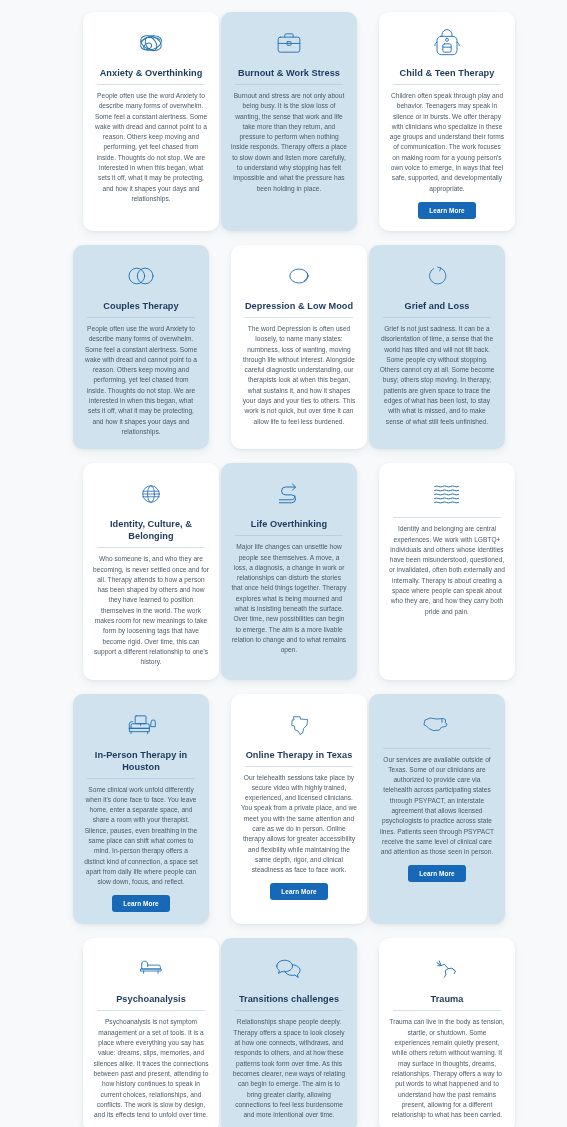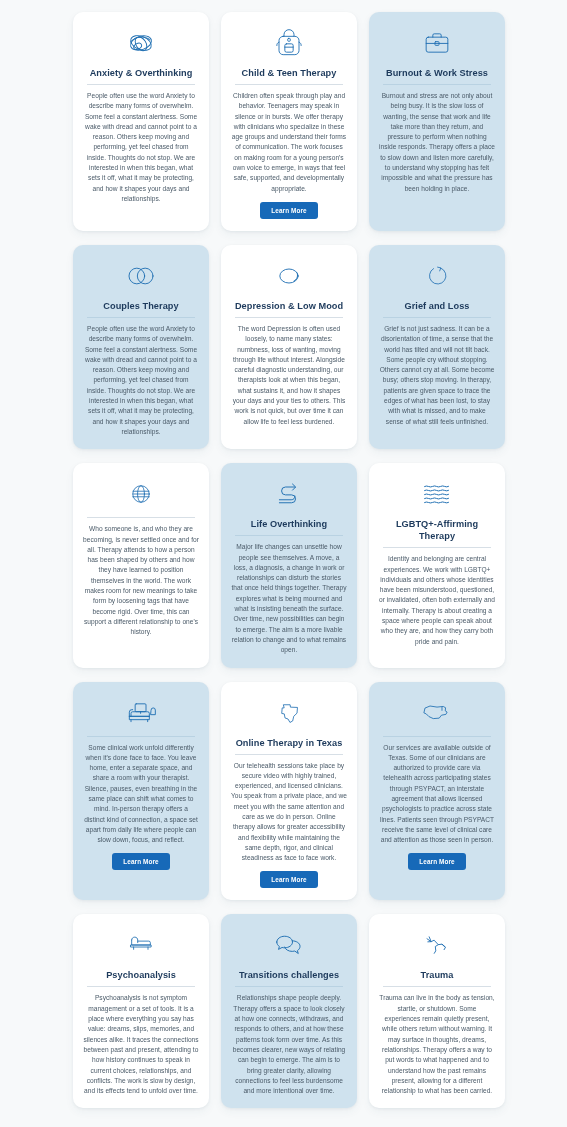--- a/index.html
+++ b/index.html
@@ -31,21 +31,21 @@
   .card {
     width: 136px;
     border-radius: 10px;
     padding: 11px 10px 12px 10px;
     display: flex;
     flex-direction: column;
     align-items: center;
     box-shadow: 0 1px 3px rgba(40,70,100,0.07), 0 4px 10px rgba(40,70,100,0.05);
     overflow: hidden;
   }
-  .card.white { background: #ffffff; }
+  .card.white { background: #ffffff; margin-left: 10px; }
   .card.blue  { background: #cfe2ee; }
 
   .icon-wrap {
     height: 40px;
     width: 100%;
     display: flex;
     align-items: center;
     justify-content: center;
     margin-bottom: 3px;
   }
@@ -105,51 +105,51 @@
             <ellipse cx="24" cy="18" rx="13" ry="8" transform="rotate(22 24 18)"></ellipse>
             <ellipse cx="24" cy="19" rx="9" ry="6" transform="rotate(58 24 19)"></ellipse>
             <ellipse cx="20" cy="22" rx="5" ry="3.4" transform="rotate(-30 20 22)"></ellipse>
             <path d="M12 16c6-6 16-7 23-2"></path>
           </svg>
         </div>
         <div class="card-title">Anxiety &amp; Overthinking</div>
         <div class="divider"></div>
         <div class="card-body">People often use the word Anxiety to describe many forms of overwhelm. Some feel a constant alertness. Some wake with dread and cannot point to a reason. Others keep moving and performing, yet feel chased from inside. Thoughts do not stop. We are interested in when this began, what sets it off, what it may be protecting, and how it shapes your days and relationships.</div>
       </div>
+      <div class="card blue">
+        <div class="icon-wrap">
+          <svg width="40" height="30" viewBox="0 0 48 36" fill="none" stroke="#1f6fb2" stroke-width="1.1" stroke-linecap="round" stroke-linejoin="round">
+            <rect x="11" y="11" width="26" height="18" rx="2.5"></rect>
+            <path d="M19 11V8.5A1.6 1.6 0 0 1 20.6 7h6.8A1.6 1.6 0 0 1 29 8.5V11"></path>
+            <path d="M11 18.5h26"></path>
+            <rect x="21.6" y="16.4" width="4.8" height="4.4" rx="0.8"></rect>
+          </svg>
+        </div>
+        <div class="card-title">Burnout &amp; Work Stress</div>
+        <div class="divider"></div>
+        <div class="card-body">Burnout and stress are not only about being busy. It is the slow loss of wanting, the sense that work and life take more than they return, and pressure to perform when nothing inside responds. Therapy offers a place to slow down and listen more carefully, to understand why stopping has felt impossible and what the pressure has been holding in place.</div>
+      </div>
       <div class="card white">
         <div class="icon-wrap">
           <svg width="40" height="32" viewBox="0 0 48 36" fill="none" stroke="#1f6fb2" stroke-width="1.1" stroke-linecap="round" stroke-linejoin="round">
             <rect x="12" y="10" width="24" height="22" rx="5"></rect>
             <path d="M18 10V8a6 6 0 0 1 12 0v2"></path>
             <rect x="19" y="19" width="10" height="10" rx="2"></rect>
             <path d="M19 23h10"></path>
             <rect x="22.5" y="12.5" width="3" height="3.4" rx="0.8"></rect>
             <path d="M12 17c-1.8.6-2.6 2-2.6 4M36 17c1.8.6 2.6 2 2.6 4"></path>
           </svg>
         </div>
         <div class="card-title">Child &amp; Teen Therapy</div>
         <div class="divider"></div>
         <div class="card-body">Children often speak through play and behavior. Teenagers may speak in silence or in bursts. We offer therapy with clinicians who specialize in these age groups and understand their forms of communication. The work focuses on making room for a young person's own voice to emerge, in ways that feel safe, supported, and developmentally appropriate.</div>
         <button class="learn-more">Learn More</button>
       </div>
       <div class="card blue">
         <div class="icon-wrap">
-          <svg width="40" height="30" viewBox="0 0 48 36" fill="none" stroke="#1f6fb2" stroke-width="1.1" stroke-linecap="round" stroke-linejoin="round">
-            <rect x="11" y="11" width="26" height="18" rx="2.5"></rect>
-            <path d="M19 11V8.5A1.6 1.6 0 0 1 20.6 7h6.8A1.6 1.6 0 0 1 29 8.5V11"></path>
-            <path d="M11 18.5h26"></path>
-            <rect x="21.6" y="16.4" width="4.8" height="4.4" rx="0.8"></rect>
-          </svg>
-        </div>
-        <div class="card-title">Burnout &amp; Work Stress</div>
-        <div class="divider"></div>
-        <div class="card-body">Burnout and stress are not only about being busy. It is the slow loss of wanting, the sense that work and life take more than they return, and pressure to perform when nothing inside responds. Therapy offers a place to slow down and listen more carefully, to understand why stopping has felt impossible and what the pressure has been holding in place.</div>
-      </div>
-      <div class="card blue">
-        <div class="icon-wrap">
           <svg width="42" height="30" viewBox="0 0 48 36" fill="none" stroke="#1f6fb2" stroke-width="1.1" stroke-linecap="round" stroke-linejoin="round">
             <circle cx="19" cy="18" r="9.4"></circle>
             <circle cx="29" cy="18" r="9.4"></circle>
           </svg>
         </div>
         <div class="card-title">Couples Therapy</div>
         <div class="divider"></div>
         <div class="card-body">People often use the word Anxiety to describe many forms of overwhelm. Some feel a constant alertness. Some wake with dread and cannot point to a reason. Others keep moving and performing, yet feel chased from inside. Thoughts do not stop. We are interested in when this began, what sets it off, what it may be protecting, and how it shapes your days and relationships.</div>
       </div>
       <div class="card white">
@@ -175,20 +175,21 @@
         <div class="card-body">Grief is not just sadness. It can be a disorientation of time, a sense that the world has tilted and will not tilt back. Some people cry without stopping. Others cannot cry at all. Some become busy; others stop moving. In therapy, patients are given space to trace the edges of what has been lost, to stay with what is missed, and to make sense of what still feels unfinished.</div>
       </div>
       <div class="card white">
         <div class="icon-wrap">
           <svg width="36" height="32" viewBox="0 0 48 36" fill="none" stroke="#1f6fb2" stroke-width="1.1" stroke-linecap="round" stroke-linejoin="round">
             <circle cx="24" cy="18" r="11"></circle>
             <ellipse cx="24" cy="18" rx="4.6" ry="11"></ellipse>
             <path d="M13.4 14.3h21.2M13 21.7h22M13.4 18h21.2"></path>
           </svg>
         </div>
+        <div class="card-title">Identity, Culture, &amp; Belonging</div>
         <div class="divider"></div>
         <div class="card-body">Who someone is, and who they are becoming, is never settled once and for all. Therapy attends to how a person has been shaped by others and how they have learned to position themselves in the world. The work makes room for new meanings to take form by loosening tags that have become rigid. Over time, this can support a different relationship to one's history.</div>
       </div>
       <div class="card blue">
         <div class="icon-wrap">
           <svg width="42" height="32" viewBox="0 0 48 36" fill="none" stroke="#1f6fb2" stroke-width="1.1" stroke-linecap="round" stroke-linejoin="round">
             <path d="M13 28h14a4.5 4.5 0 0 0 0-9H20a4.5 4.5 0 0 1 0-9h11"></path>
             <path d="M13 24.6h13.5a4.2 4.2 0 0 0 4.2-4.2"></path>
             <path d="M28 13.6 31.6 10 28 6.6"></path>
           </svg>
@@ -200,35 +201,35 @@
       <div class="card white">
         <div class="icon-wrap">
           <svg width="44" height="32" viewBox="0 0 48 36" fill="none" stroke="#1f6fb2" stroke-width="1.1" stroke-linecap="round" stroke-linejoin="round">
             <path d="M10 9.5c3-2 6 2 9 0s6 2 9 0 6 2 9 0"></path>
             <path d="M10 14c3-2 6 2 9 0s6 2 9 0 6 2 9 0"></path>
             <path d="M10 18.5c3-2 6 2 9 0s6 2 9 0 6 2 9 0"></path>
             <path d="M10 23c3-2 6 2 9 0s6 2 9 0 6 2 9 0"></path>
             <path d="M10 27.5c3-2 6 2 9 0s6 2 9 0 6 2 9 0"></path>
           </svg>
         </div>
-        <div class="card-title">LGBTQ+-Affirming Therapy</div>
         <div class="divider"></div>
         <div class="card-body">Identity and belonging are central experiences. We work with LGBTQ+ individuals and others whose identities have been misunderstood, questioned, or invalidated, often both externally and internally. Therapy is about creating a space where people can speak about who they are, and how they carry both pride and pain.</div>
       </div>
       <div class="card blue">
         <div class="icon-wrap">
           <svg width="44" height="30" viewBox="0 0 48 36" fill="none" stroke="#1f6fb2" stroke-width="1.1" stroke-linecap="round" stroke-linejoin="round">
             <path d="M10 22v-5a3 3 0 0 1 3-3h1"></path>
             <path d="M10 22h24v-3.5a2 2 0 0 0-2-2H14a2 2 0 0 0-2 2V22"></path>
             <path d="M10.5 22h23.5M12 26v2.4M32 26v2.4M10 22v4h24v-4"></path>
             <rect x="17" y="7" width="13" height="9.4" rx="1.2"></rect>
             <path d="M23.5 16.4v2"></path>
             <path d="M36 14.5a2.6 2.6 0 1 1 5.2 0v5.5H36z"></path>
           </svg>
         </div>
+        <div class="card-title">In-Person Therapy in Houston</div>
         <div class="divider"></div>
         <div class="card-body">Some clinical work unfold differently when it's done face to face. You leave home, enter a separate space, and share a room with your therapist. Silence, pauses, even breathing in the same place can shift what comes to mind. In-person therapy offers a distinct kind of connection, a space set apart from daily life where people can slow down, focus, and reflect.</div>
         <button class="learn-more">Learn More</button>
       </div>
       <div class="card white">
         <div class="icon-wrap">
           <svg width="36" height="32" viewBox="0 0 48 36" fill="none" stroke="#1f6fb2" stroke-width="1.1" stroke-linecap="round" stroke-linejoin="round">
             <path d="M17 7h8.5l.4 3.2 9.4.4-.6 7.6-4.4 4.2-1.4 6.2-3.6 2-2.6-4.6-4-1.4-1-5.4-3.4-.6.6-7.4H17z"></path>
           </svg>
         </div>

